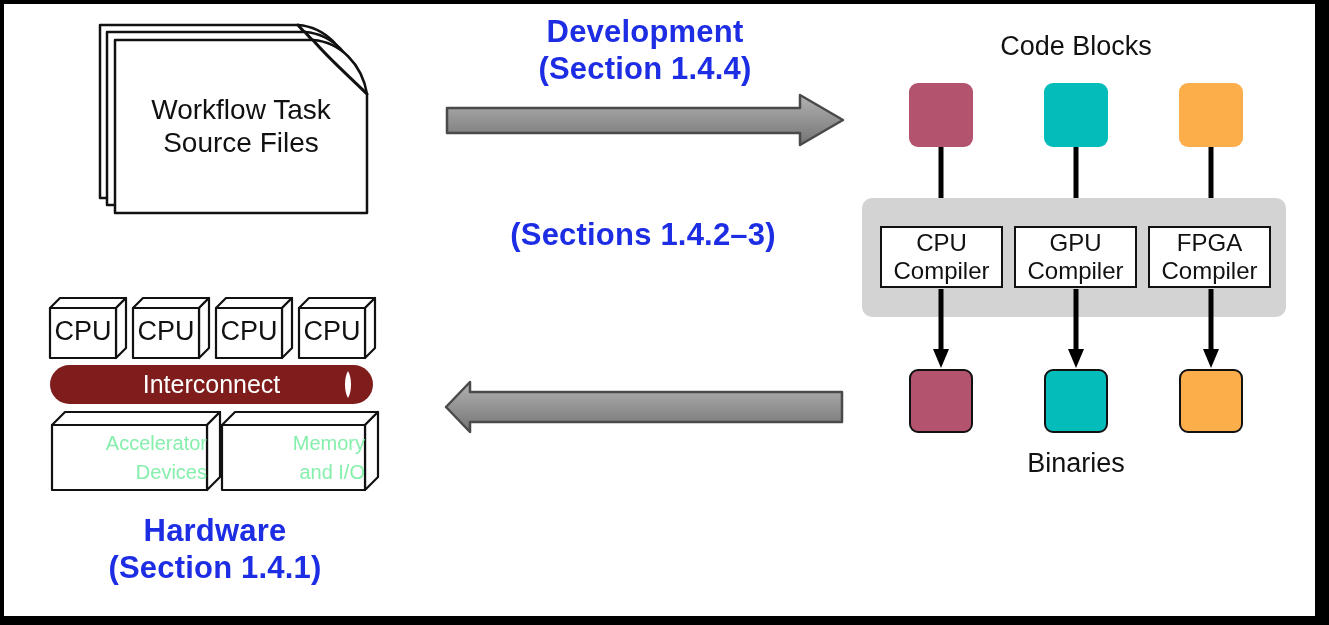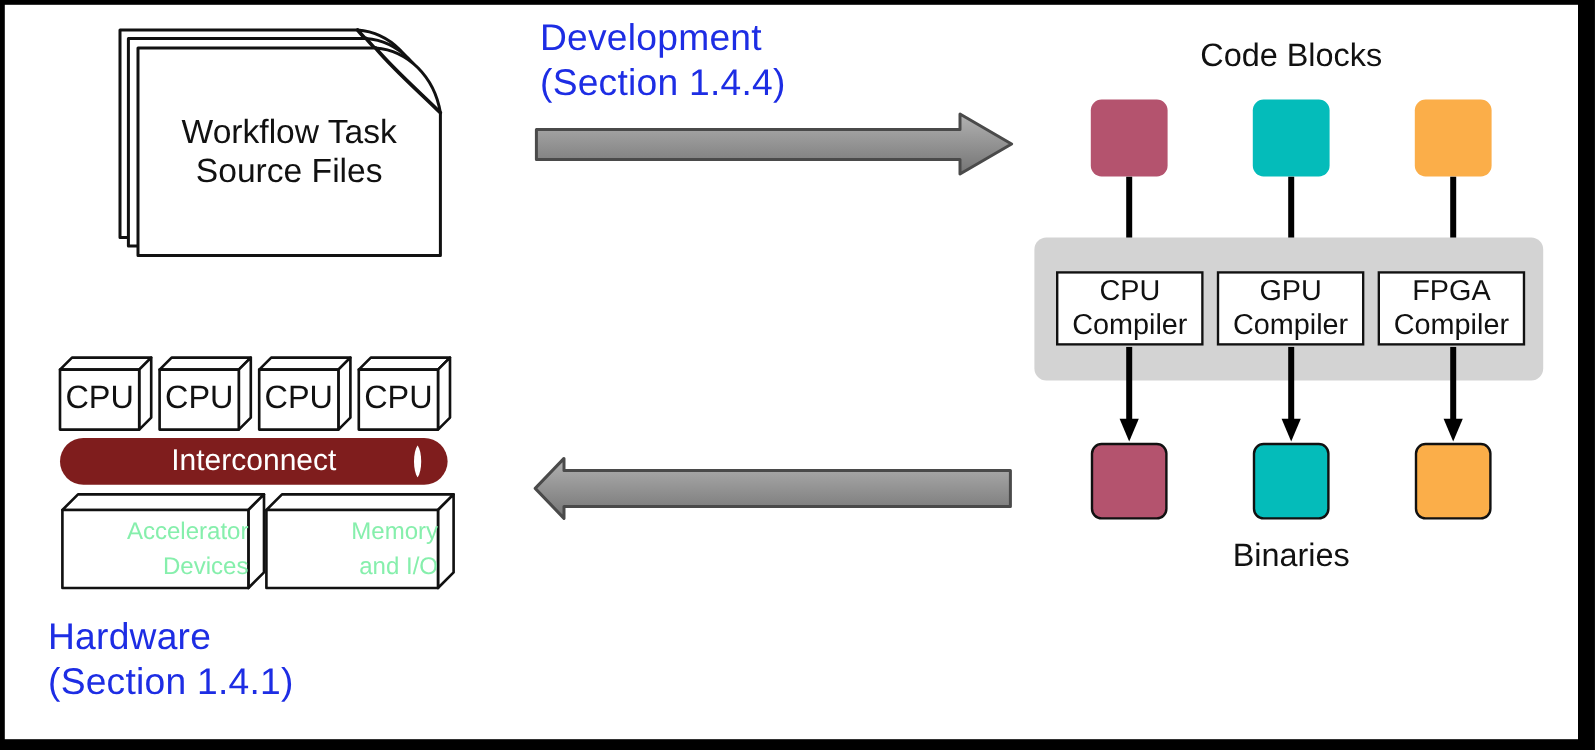--- a/index.html
+++ b/index.html
@@ -3,22 +3,22 @@
 <meta charset="utf-8">
 <style>
   html,body{margin:0;padding:0;background:#222;}
   .frame{
     position:relative;width:1329px;height:625px;background:#000;
     font-family:"Liberation Sans","DejaVu Sans",sans-serif;overflow:hidden;
   }
   .canvas{position:absolute;left:4px;top:4px;width:1311px;height:612px;background:#fff;}
   .abs{position:absolute;}
   .caption-blue{
-    position:absolute;text-align:left;font-size:31px;line-height:37px;
-    letter-spacing:.2px;font-weight:400;
+    position:absolute;text-align:center;font-size:31px;line-height:37px;
+    letter-spacing:.2px;font-weight:700;
   }
   .black-title{position:absolute;text-align:center;font-size:27px;color:#111;}
   .doc-text{
     position:absolute;text-align:center;font-size:28px;line-height:33px;color:#111;
   }
   .sq{position:absolute;width:64px;height:64px;border-radius:9px;}
   .sq.bordered{border:2px solid #111;box-sizing:border-box;}
   .panel{
     position:absolute;left:862px;top:198px;width:424px;height:119px;
     background:#d3d3d3;border-radius:10px;
@@ -125,20 +125,21 @@
     <line x1="10" y1="0" x2="10" y2="62"></line>
       <polygon points="2,60 18,60 10,79"></polygon>
     </svg>
 
   <div class="sq bordered" style="left: 909px; top: 369px; background-color: rgb(180, 83, 110);"></div>
   <div class="sq bordered" style="left: 1044px; top: 369px; background-color: rgb(4, 188, 186);"></div>
   <div class="sq bordered" style="left: 1179px; top: 369px; background-color: rgb(251, 174, 73);"></div>
   <div class="black-title" style="left:950px;top:448px;width:252px;">Binaries</div>
 
   <div class="caption-blue" style="left: 430px; top: 216px; width: 426px; color: rgb(29, 45, 228);">
+    <div>(Sections 1.4.2–3)</div>
   </div>
   <svg class="abs harrow" style="left:443px;top:380px;" width="404" height="56" viewBox="0 0 404 56">
     <defs>
       <linearGradient id="gl" x1="0" y1="0" x2="0" y2="1">
         <stop offset="0" stop-color="#b2b2b2"></stop>
           <stop offset="1" stop-color="#747474"></stop>
       </linearGradient>
     </defs>
     <polygon fill="url(#gl)" points="399,12 27,12 27,2 3,27 27,52 27,42 399,42"></polygon>
   </svg>

